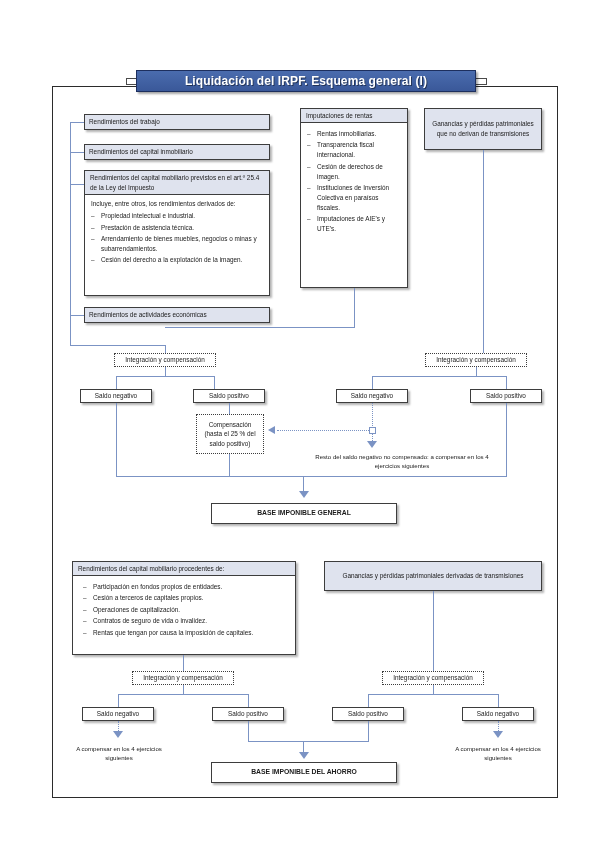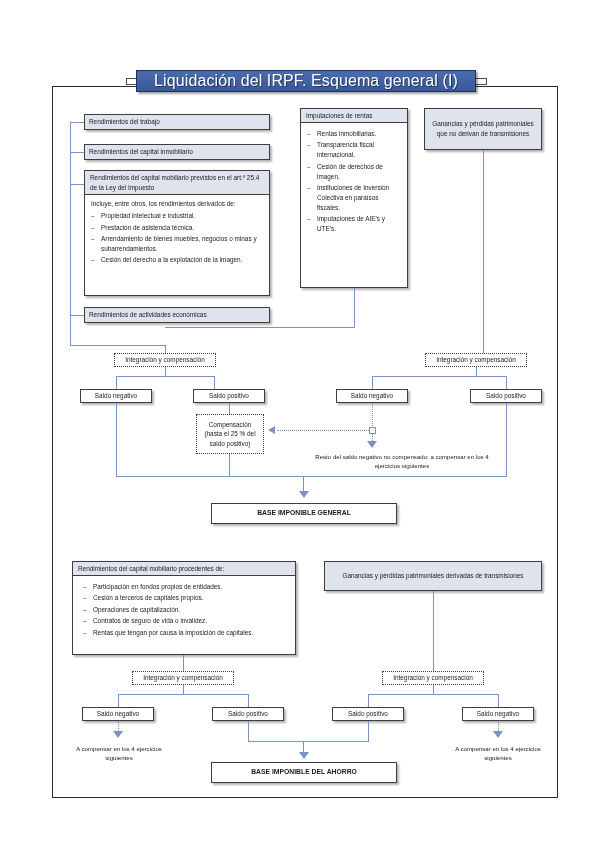--- a/index.html
+++ b/index.html
@@ -19,21 +19,21 @@
   
   .titlebar{
     position:absolute;left:136px;top:70px;width:340px;height:22px;
     background:linear-gradient(#4a6cae,#3a5899);
     border:1px solid #1d2f5e;box-sizing:border-box;
     display:flex;align-items:center;justify-content:center;
     box-shadow:2px 2px 2px rgba(0,0,0,.35);
     z-index:30;
   }
   .titlebar .t{
-    color:#ffffff;font-size:16px;font-weight:normal;letter-spacing:.1px;
+    color:#ffffff;font-size:12px;font-weight:bold;letter-spacing:.1px;
     text-shadow:1px 1px 0 rgba(0,0,0,.45);white-space:nowrap;
   }
   .tabL,.tabR{
     position:absolute;top:78px;width:14px;height:7px;background:#ffffff;
     border:1px solid #4a4a4a;box-sizing:border-box;z-index:29;
   }
   .tabL{left:126px;}
   .tabR{left:473px;}
 
   

